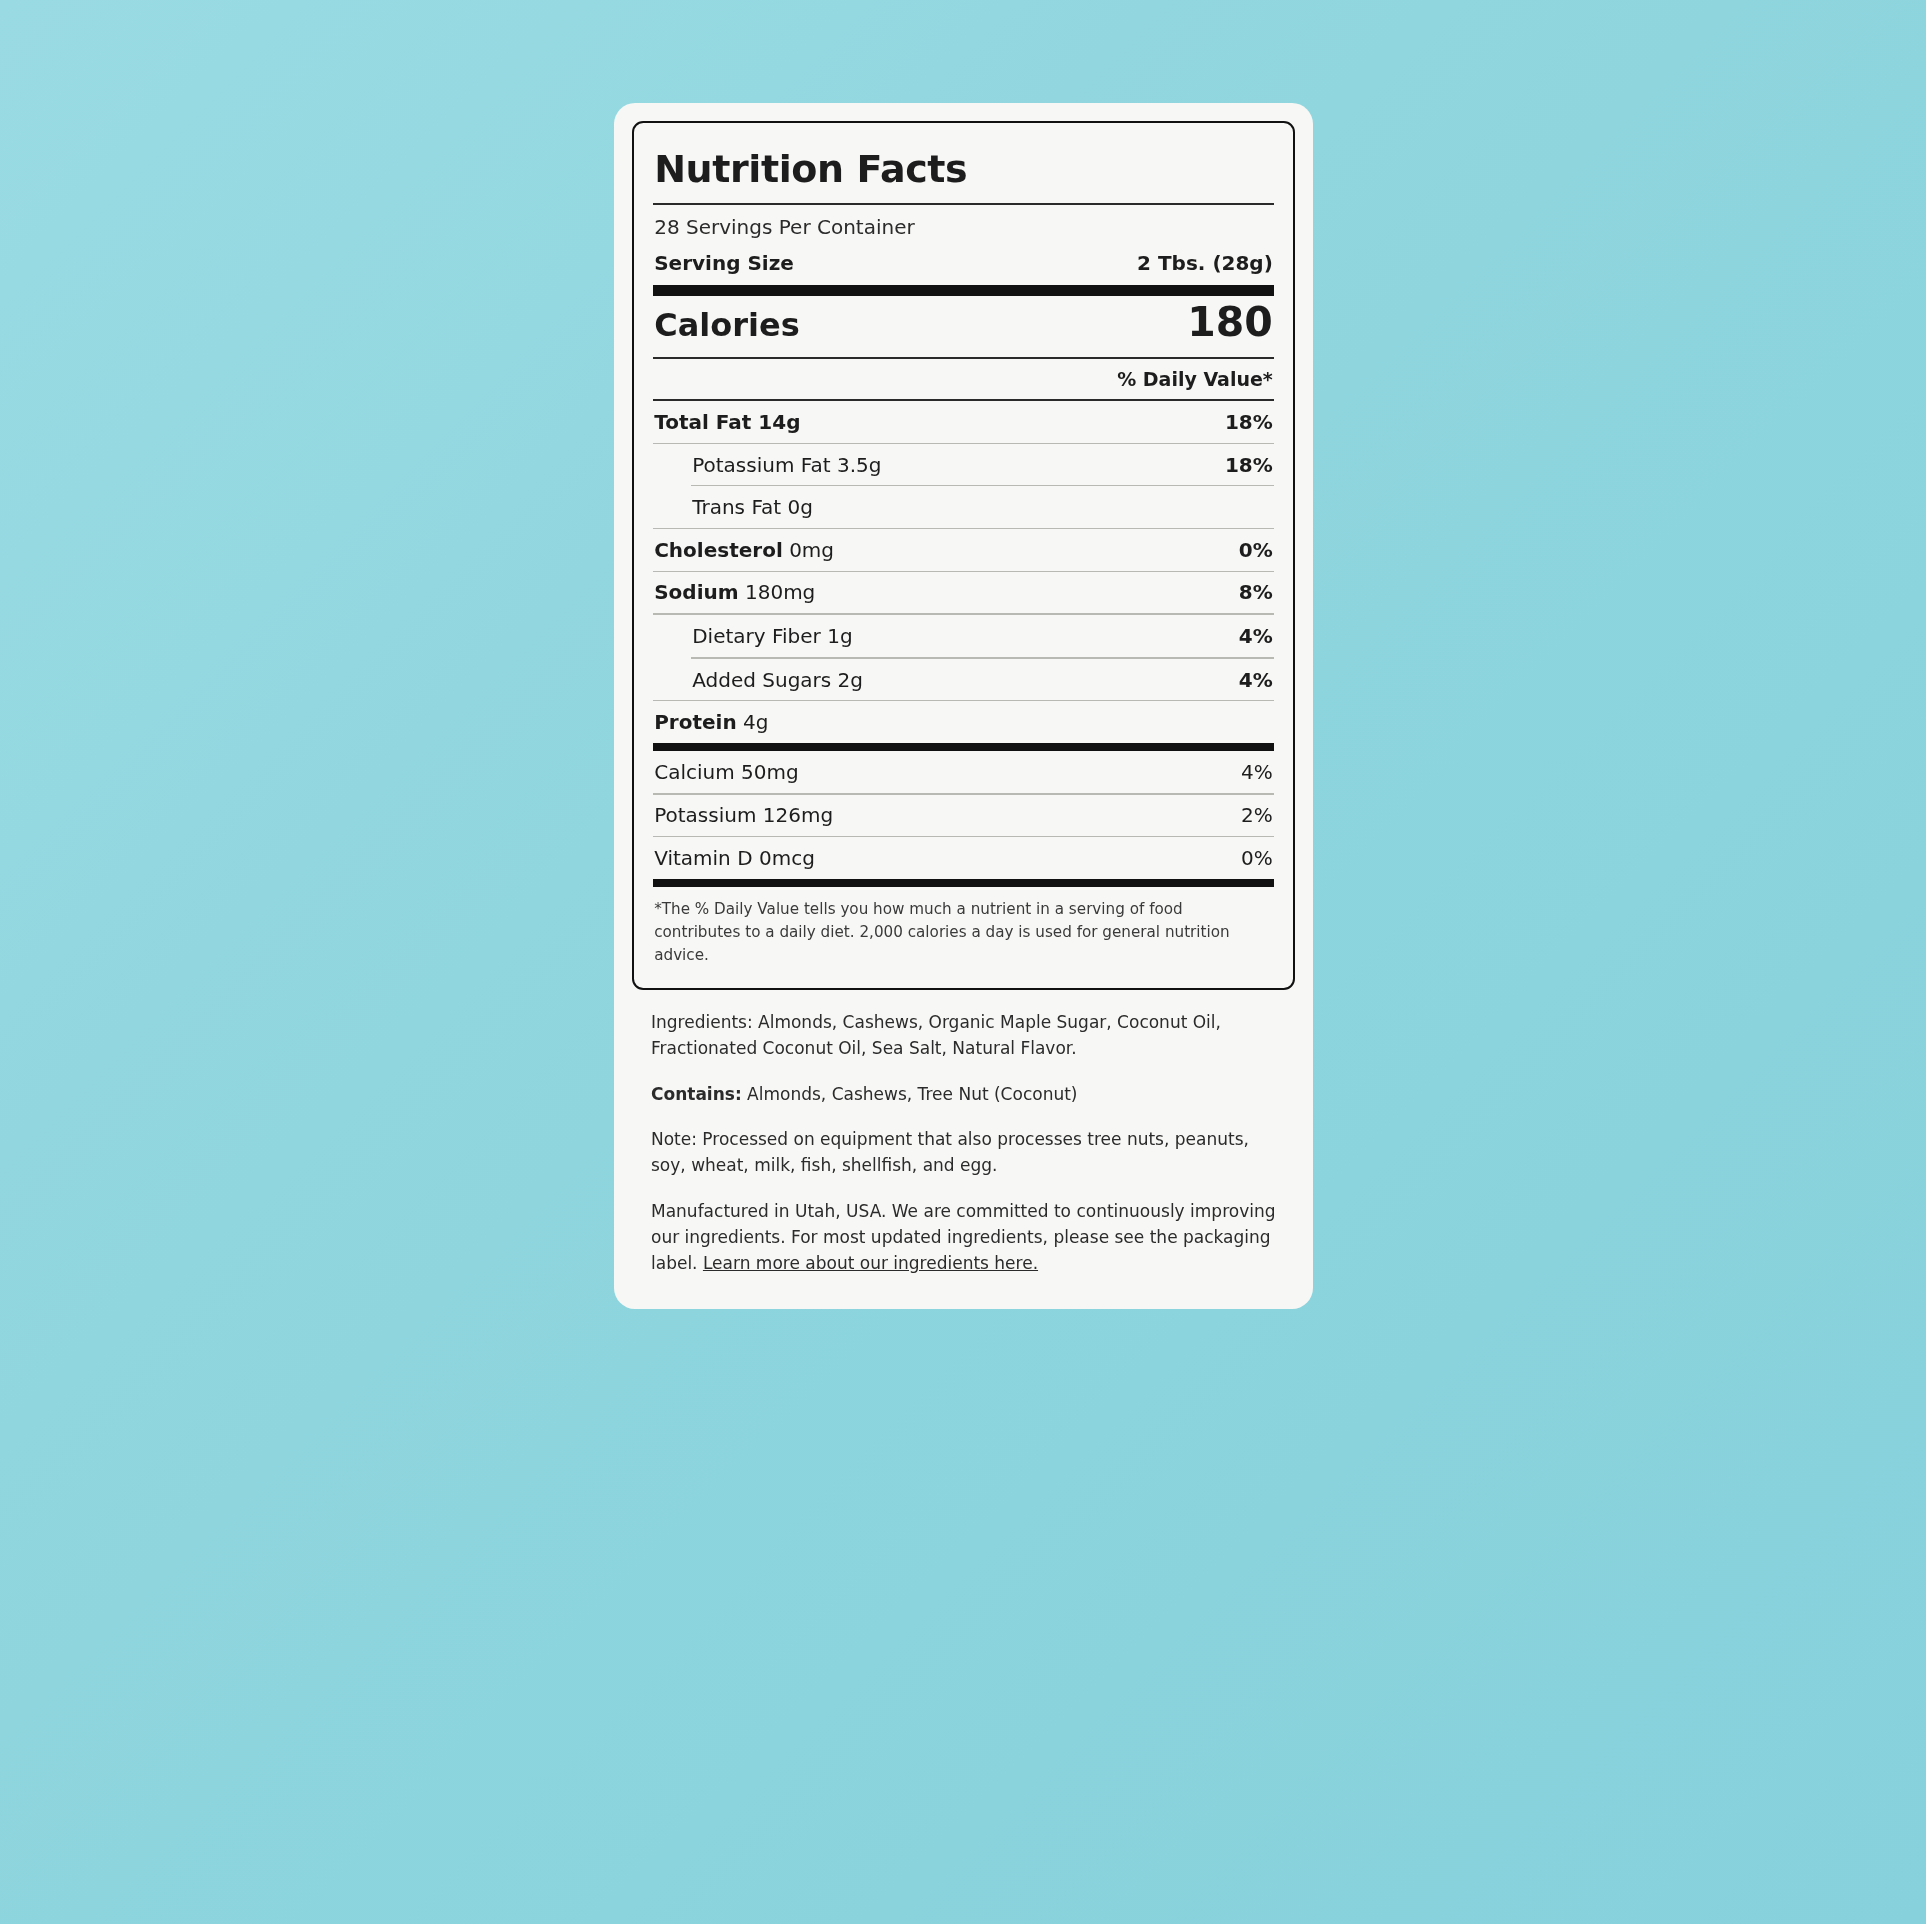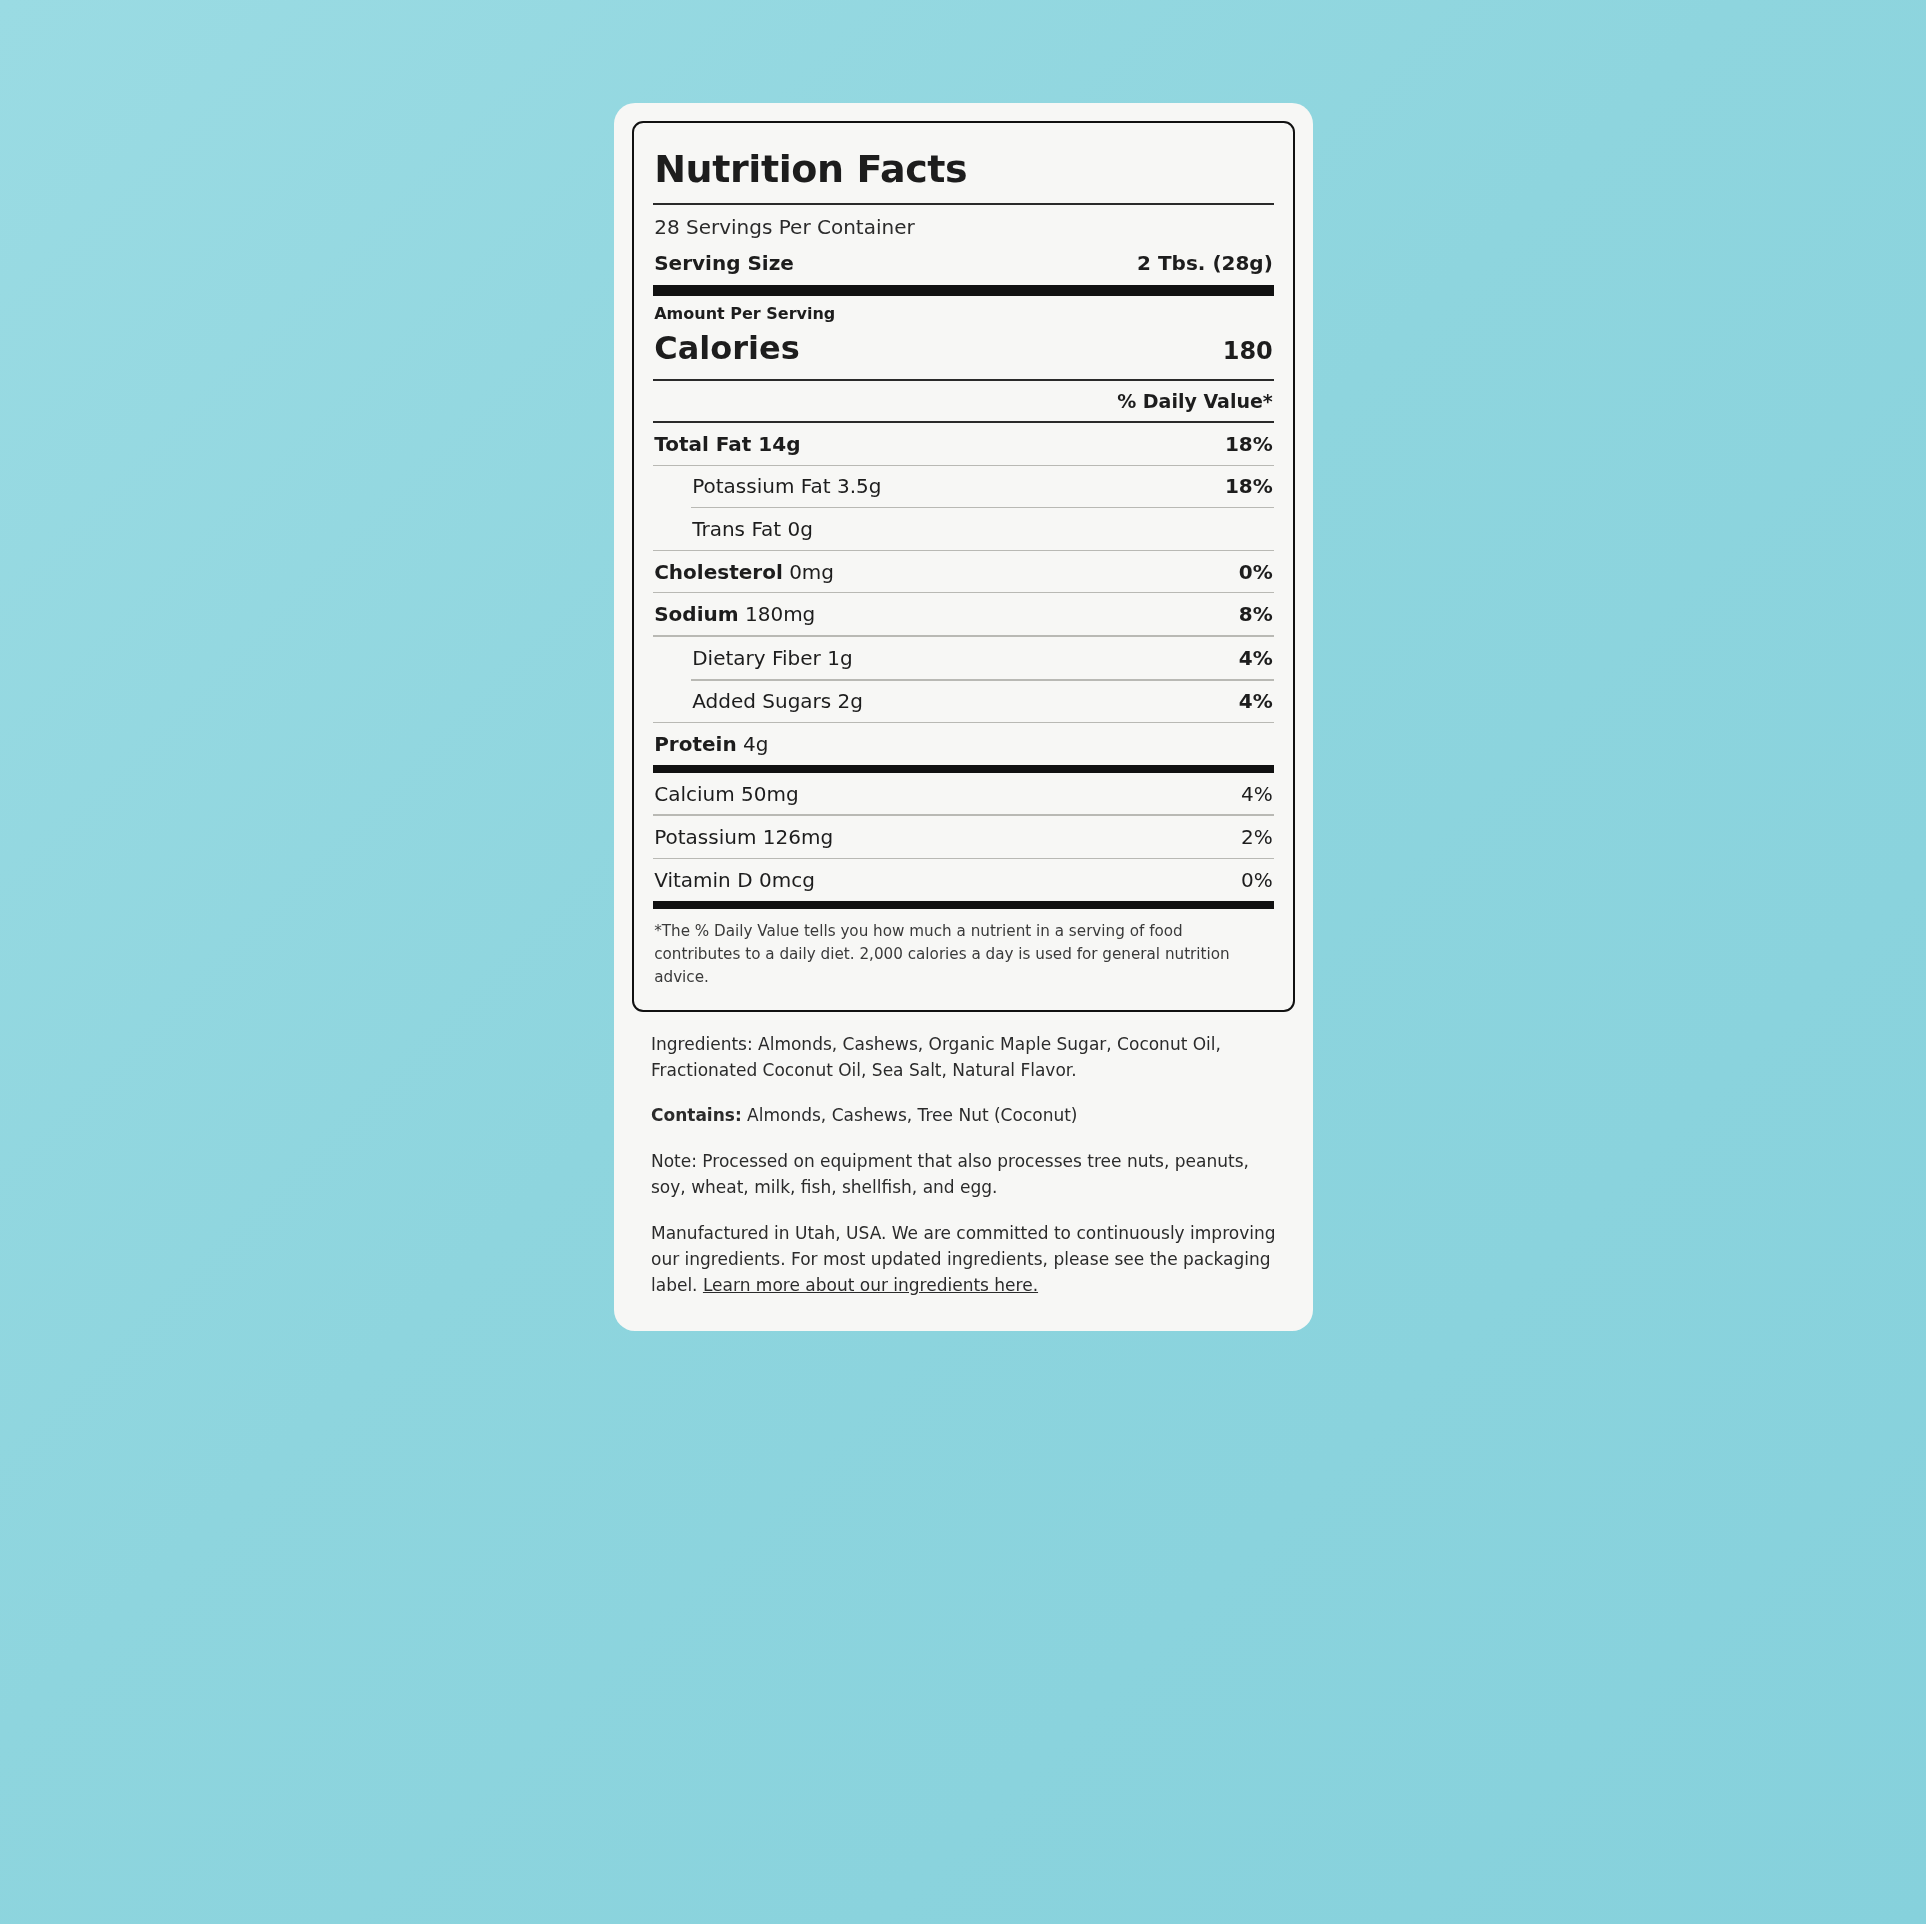--- a/index.html
+++ b/index.html
@@ -76,21 +76,21 @@
     color: #1d1d1d;
     padding: 8px 0 4.8px 1.6px;
   }
   .calories-row {
     display: flex;
     justify-content: space-between;
     align-items: baseline;
     padding: 1.6px 1.6px 11.2px 1.6px;
   }
   .calories-row .lbl { font-size: 32px; font-weight: 700; color: #1d1d1d; }
-  .calories-row .val { font-size: 24px; font-weight: 700; color: #1d1d1d; }
+  .calories-row .val { font-size: 41px; font-weight: 700; color: #1d1d1d; }
 
   .dv-row {
     display: flex;
     justify-content: flex-end;
     font-size: 19px;
     font-weight: 700;
     color: #1d1d1d;
     padding: 9.6px 1.6px 8.8px 0;
   }
   .indent1 { margin-left: 38px; }
@@ -134,21 +134,20 @@
 
       <div class="servings">28 Servings Per Container</div>
 
       <div class="row serving-size">
         <span class="lbl">Serving Size</span>
         <span class="val">2 Tbs. (28g)</span>
       </div>
 
       <div class="rule-thick"></div>
 
-      <div class="amount-per">Amount Per Serving</div>
 
       <div class="calories-row">
         <span class="lbl">Calories</span>
         <span class="val">180</span>
       </div>
 
       <div class="rule-med"></div>
 
       <div class="dv-row">% Daily Value*</div>
 

